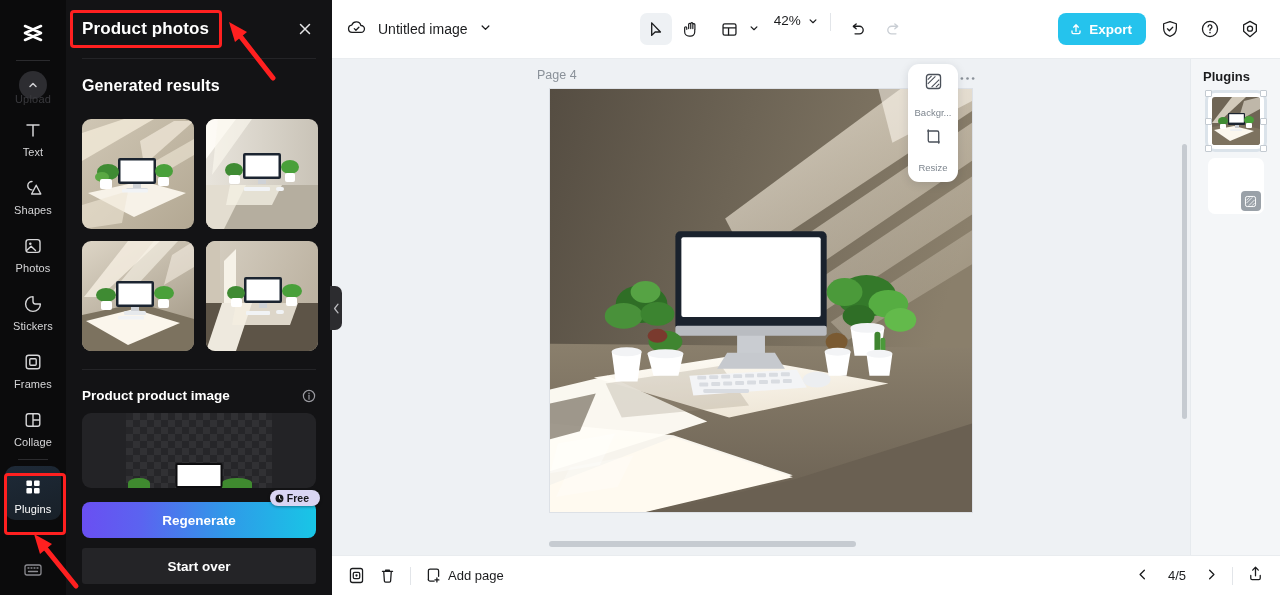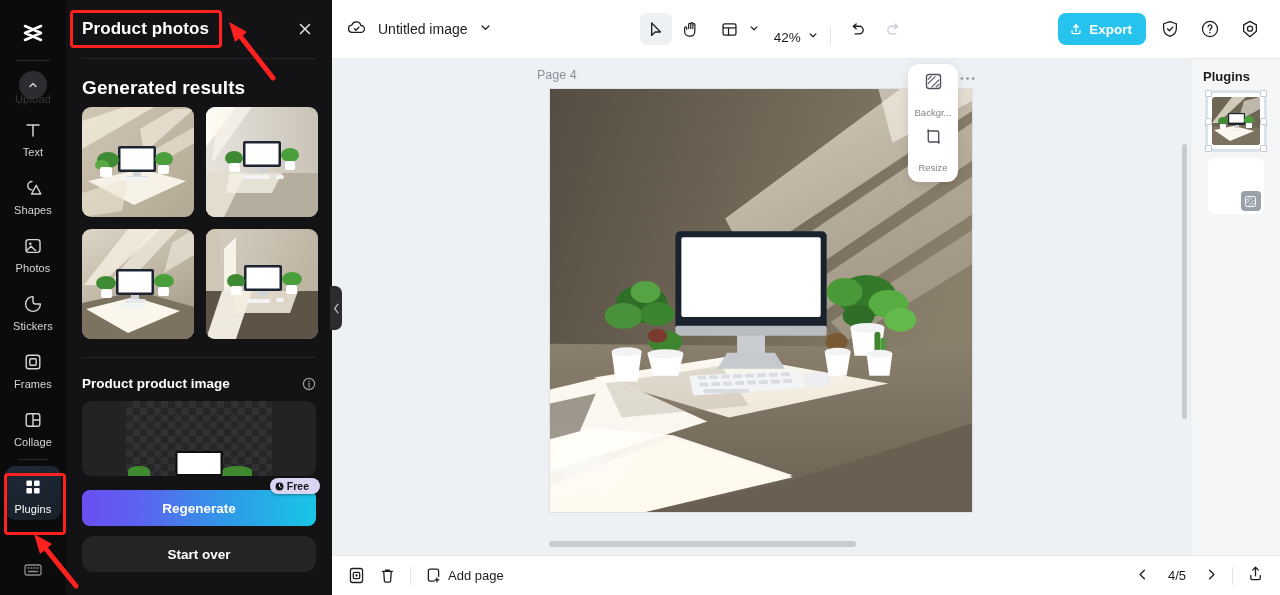--- a/index.html
+++ b/index.html
@@ -46,21 +46,21 @@
     display:flex; flex-direction:column; position:relative;
   }
   .panel-head {
     height:58px; display:flex; align-items:center; justify-content:space-between;
     padding:0 16px 0 16px;
   }
   .panel-title { font-size:17px; font-weight:bold; color:#fff; letter-spacing:.1px; }
   .panel-close { width:22px;height:22px;display:flex;align-items:center;justify-content:center;cursor:pointer; }
   .panel-rule { height:1px; background:#242427; margin:0 16px; }
   .panel-body { flex:1; overflow:hidden; padding:0 16px; }
-  .sec-title { font-size:19px; font-weight:bold; color:#fff; margin:18px 0 8px; letter-spacing:.1px; }
+  .sec-title { font-size:16px; font-weight:bold; color:#fff; margin:18px 0 24px; letter-spacing:.1px; }
   .grid2 { display:grid; grid-template-columns:1fr 1fr; gap:12px; }
   .thumb { width:112px; height:110px; border-radius:9px; overflow:hidden; position:relative; cursor:pointer; }
   .divider { height:1px; background:#242427; margin:18px 0 0; }
   .upl-head { display:flex; align-items:center; justify-content:space-between; margin:18px 0 10px; }
   .upl-title { font-size:13.5px; font-weight:bold; color:#fff; }
   .info-ic { width:14px;height:14px;cursor:pointer; }
   .upl-preview {
     height:75px; border-radius:9px; background:#232326; overflow:hidden;
     position:relative; display:flex; align-items:flex-end; justify-content:center;
   }
@@ -78,36 +78,36 @@
     background:linear-gradient(90deg,#6a4ff2 0%,#5b63f0 25%,#2f9ae8 62%,#18c6e6 100%);
     color:#fff; font-size:13.5px; font-weight:bold; font-family:inherit; cursor:pointer;
     display:flex; align-items:center; justify-content:center;
   }
   .free-badge {
     position:absolute; top:-12px; right:-4px; background:#d9d5f3; color:#17171a;
     font-size:10.5px; font-weight:bold; border-radius:10px; padding:2px 11px 2px 5px;
     display:flex; align-items:center; gap:3px; box-shadow:0 1px 3px rgba(0,0,0,.35);
   }
   .btn-start {
-    margin-top:10px; height:36px; border-radius:12px; border:none; width:100%;
+    margin-top:10px; height:36px; border-radius:3px; border:none; width:100%;
     background:#242427; color:#fff; font-size:13.5px; font-weight:bold;
     font-family:inherit; cursor:pointer;
   }
   .panel-handle {
     position:absolute; right:-10px; top:286px; width:12px; height:44px;
     background:#2c2c2f; border-radius:0 7px 7px 0; display:flex; align-items:center;
     justify-content:center; cursor:pointer; z-index:20;
   }
 
   
   .main { flex:1; display:flex; flex-direction:column; background:#fff; min-width:0; position:relative;}
   .topbar { height:59px; display:flex; align-items:center; border-bottom:1px solid #e9ecef; padding:0 14px; flex:0 0 59px;}
   .tb-left { display:flex; align-items:center; gap:11px; }
   .doc-name { font-size:14px; color:#1b1c1e; }
-  .tb-center { flex:1; display:flex; align-items:flex-end; justify-content:center; gap:4px; }
+  .tb-center { flex:1; display:flex; align-items:flex-start; justify-content:center; gap:4px; }
   .tool {
     width:32px;height:32px;border-radius:7px;display:flex;align-items:center;justify-content:center;cursor:pointer;
   }
   .tool.sel { background:#eef1f4; }
   .tool-combo { display:flex; align-items:center; gap:2px; padding:0 2px; cursor:pointer; }
   .zoomval { font-size:13.5px;color:#1b1c1e; padding:0 2px 0 8px; }
   .vsep { width:1px;height:18px;background:#e2e5e9;margin:0 7px; }
   .tb-right { display:flex; align-items:center; gap:8px; }
   .export-btn {
     height:32px; padding:0 14px 0 11px; border-radius:8px; border:none; background:#25c3ed;

